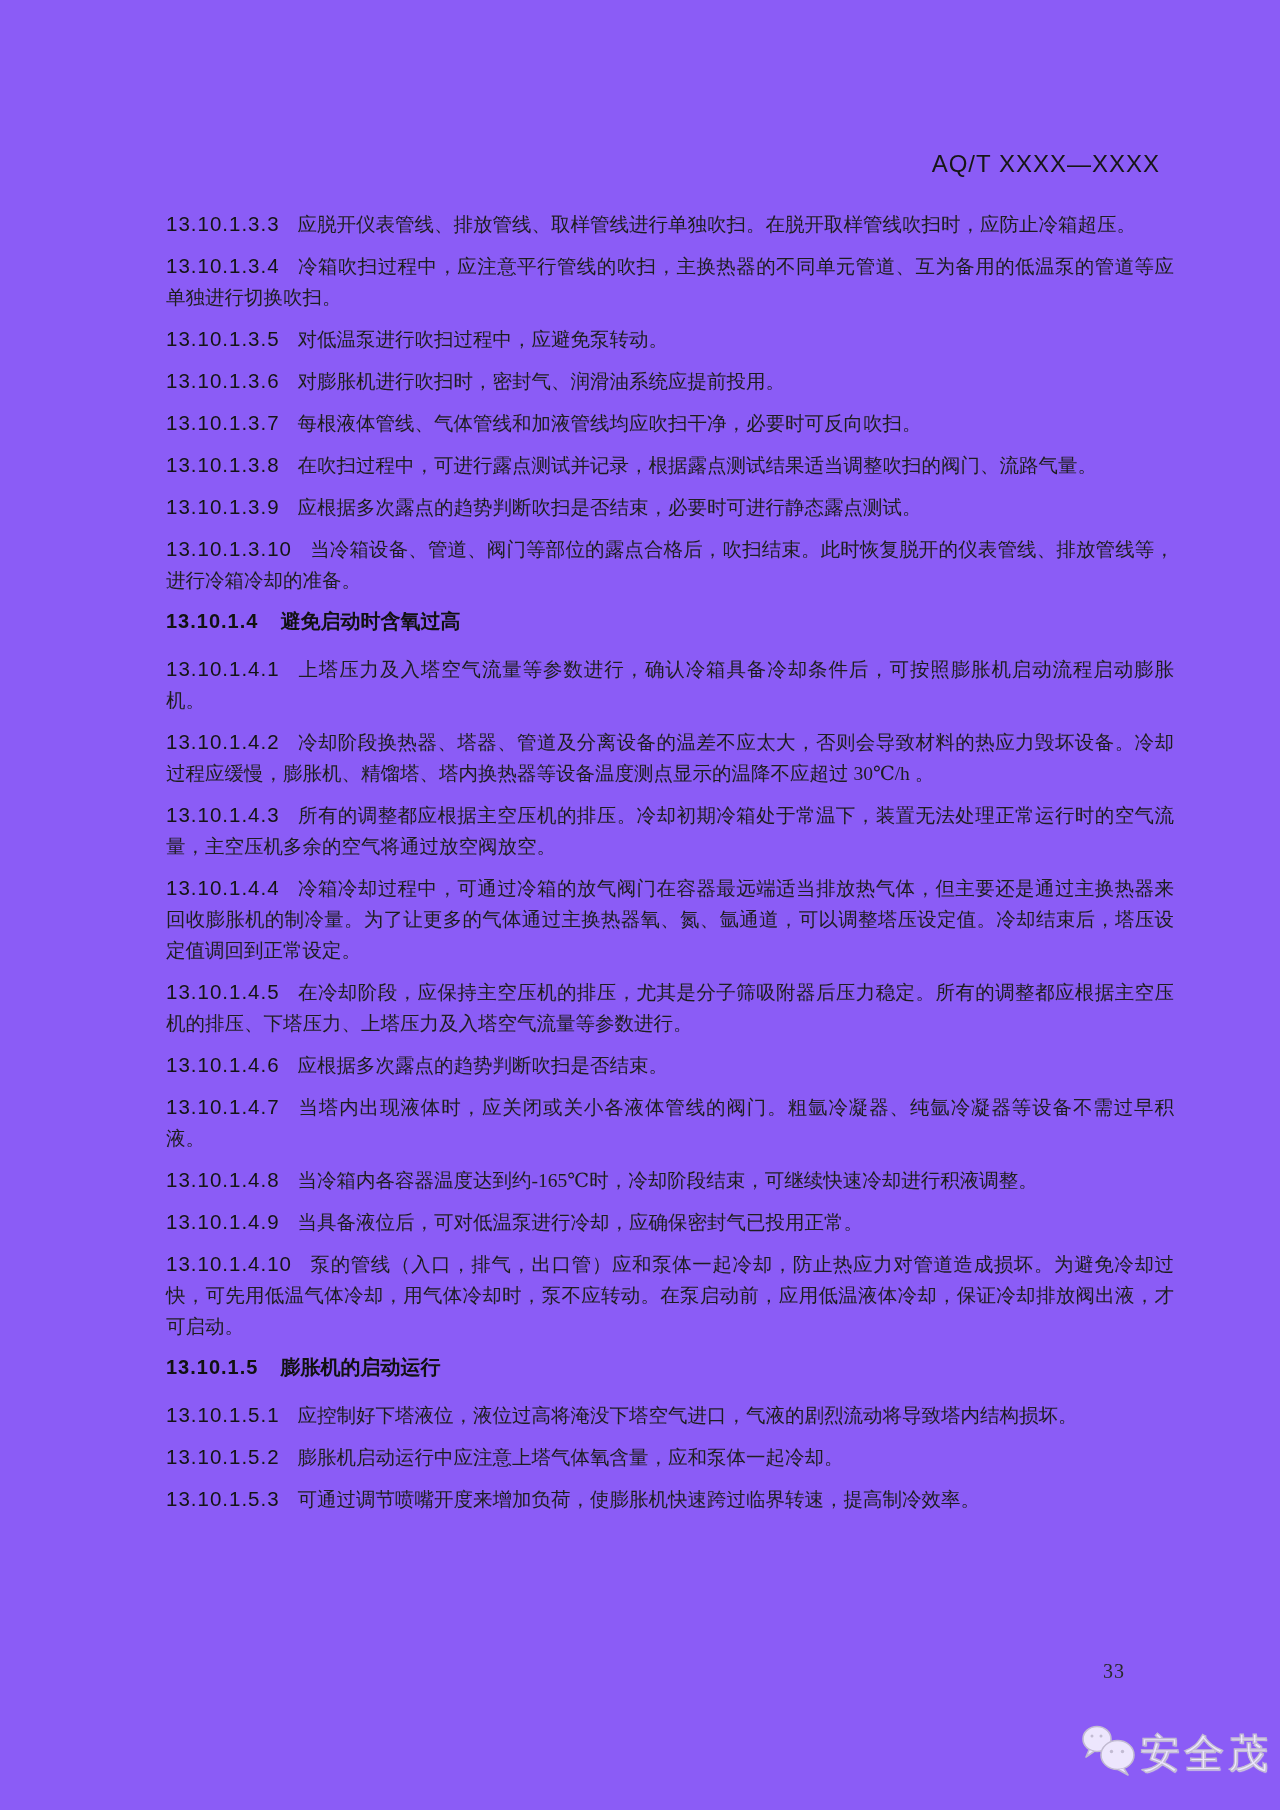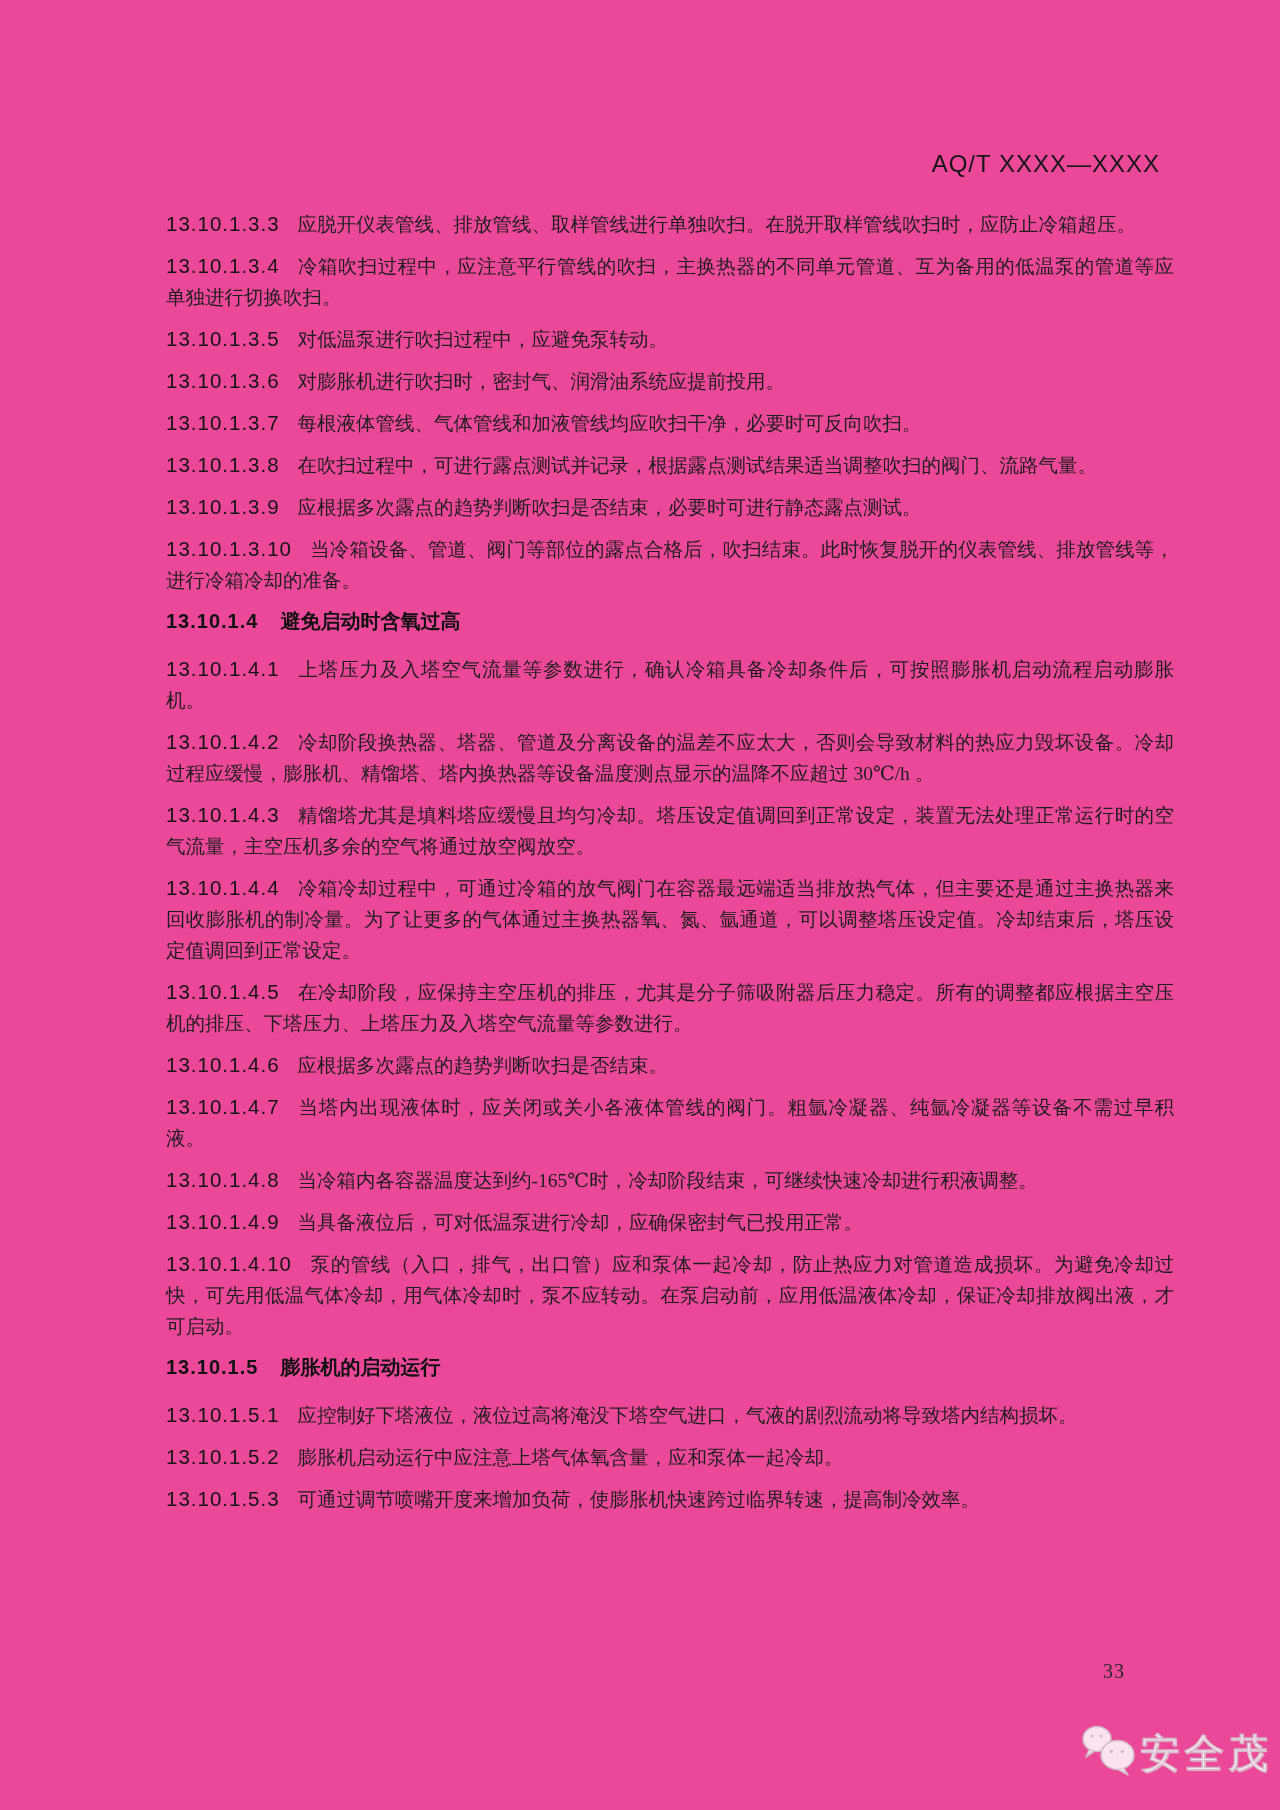--- a/index.html
+++ b/index.html
@@ -4,21 +4,21 @@
 <style>
   html, body { margin: 0; padding: 0; }
   body {
     width: 1280px; height: 1810px;
     background: #ffffff;
     position: relative;
     font-family: "Liberation Serif", "DejaVu Serif", serif;
     color: #1e1e1e;
     overflow: hidden;
   }
-  .page { position: absolute; inset: 0; background: #ec4899; }
+  .page { position: absolute; inset: 0; background: #8b5cf6; }
 
   .doc-header {
     position: absolute;
     top: 150px; left: 150px; width: 1010px;
     text-align: right;
     font-family: "Liberation Sans", "DejaVu Sans", sans-serif;
     font-size: 24px;
     font-stretch: condensed;
     letter-spacing: 1px;
     color: #161616;
@@ -114,21 +114,21 @@
     <p class="clause"><span class="num">13.10.1.3.9</span><span>应根据多次露点的趋势判断吹扫是否结束，必要时可进行静态露点测试。</span></p>
 
     <p class="clause"><span class="num">13.10.1.3.10</span><span>当冷箱设备、管道、阀门等部位的露点合格后，吹扫结束。此时恢复脱开的仪表管线、排放管线等，进行冷箱冷却的准备。</span></p>
 
     <p class="heading"><span class="num">13.10.1.4</span><span>避免启动时含氧过高</span></p>
 
     <p class="clause"><span class="num">13.10.1.4.1</span><span>上塔压力及入塔空气流量等参数进行，确认冷箱具备冷却条件后，可按照膨胀机启动流程启动膨胀机。</span></p>
 
     <p class="clause"><span class="num">13.10.1.4.2</span><span>冷却阶段换热器、塔器、管道及分离设备的温差不应太大，否则会导致材料的热应力毁坏设备。冷却过程应缓慢，膨胀机、精馏塔、塔内换热器等设备温度测点显示的温降不应超过 30℃/h 。</span></p>
 
-    <p class="clause"><span class="num">13.10.1.4.3</span><span>精馏塔尤其是填料塔应缓慢且均匀冷却。塔压设定值调回到正常设定，装置无法处理正常运行时的空气流量，主空压机多余的空气将通过放空阀放空。</span></p>
+    <p class="clause"><span class="num">13.10.1.4.3</span><span>所有的调整都应根据主空压机的排压。冷却初期冷箱处于常温下，装置无法处理正常运行时的空气流量，主空压机多余的空气将通过放空阀放空。</span></p>
 
     <p class="clause"><span class="num">13.10.1.4.4</span><span>冷箱冷却过程中，可通过冷箱的放气阀门在容器最远端适当排放热气体，但主要还是通过主换热器来回收膨胀机的制冷量。为了让更多的气体通过主换热器氧、氮、氩通道，可以调整塔压设定值。冷却结束后，塔压设定值调回到正常设定。</span></p>
 
     <p class="clause"><span class="num">13.10.1.4.5</span><span>在冷却阶段，应保持主空压机的排压，尤其是分子筛吸附器后压力稳定。所有的调整都应根据主空压机的排压、下塔压力、上塔压力及入塔空气流量等参数进行。</span></p>
 
     <p class="clause"><span class="num">13.10.1.4.6</span><span>应根据多次露点的趋势判断吹扫是否结束。</span></p>
 
     <p class="clause"><span class="num">13.10.1.4.7</span><span>当塔内出现液体时，应关闭或关小各液体管线的阀门。粗氩冷凝器、纯氩冷凝器等设备不需过早积液。</span></p>
 
     <p class="clause"><span class="num">13.10.1.4.8</span><span>当冷箱内各容器温度达到约-165℃时，冷却阶段结束，可继续快速冷却进行积液调整。</span></p>

